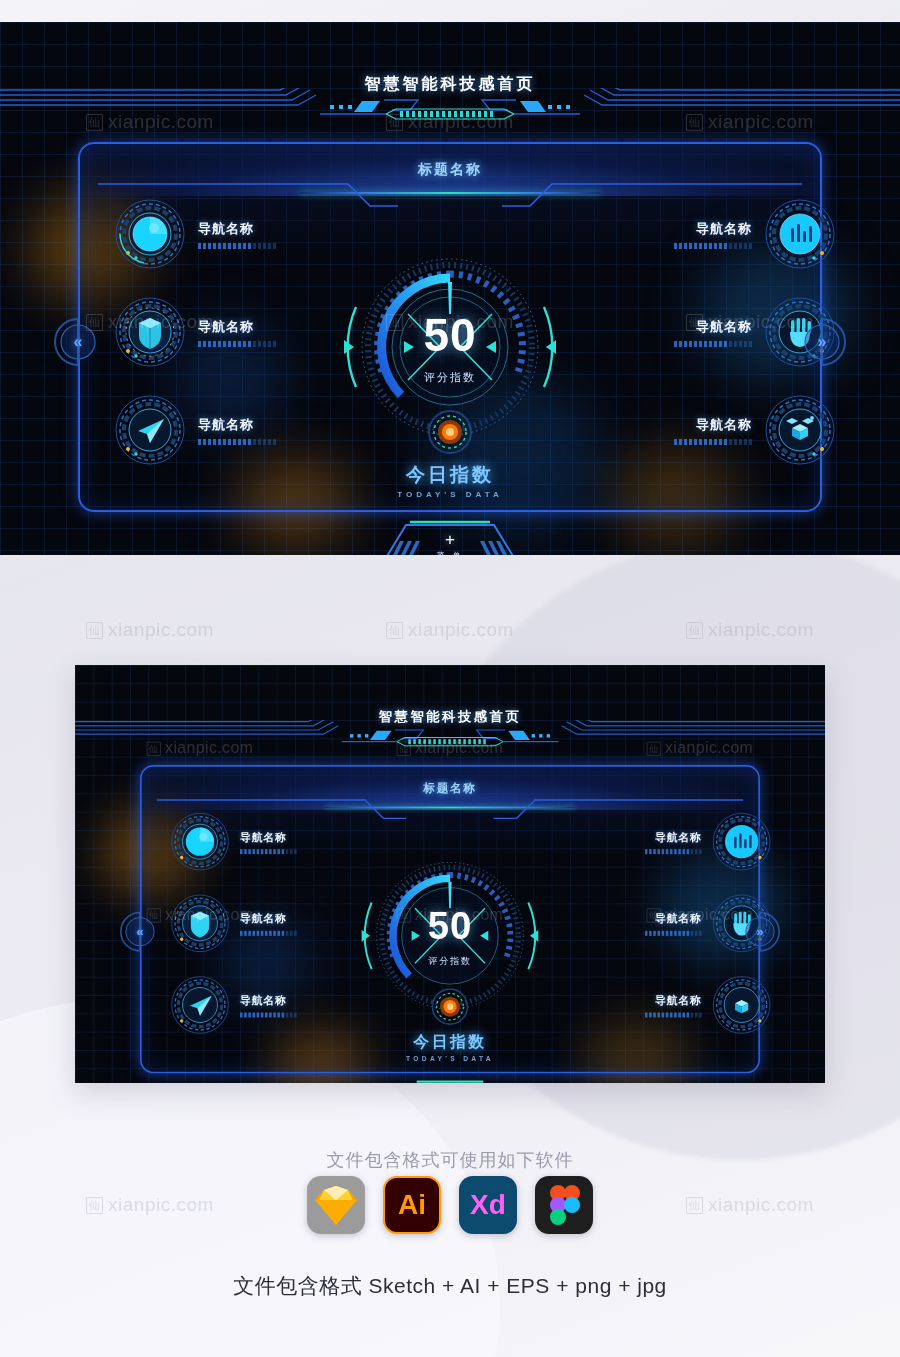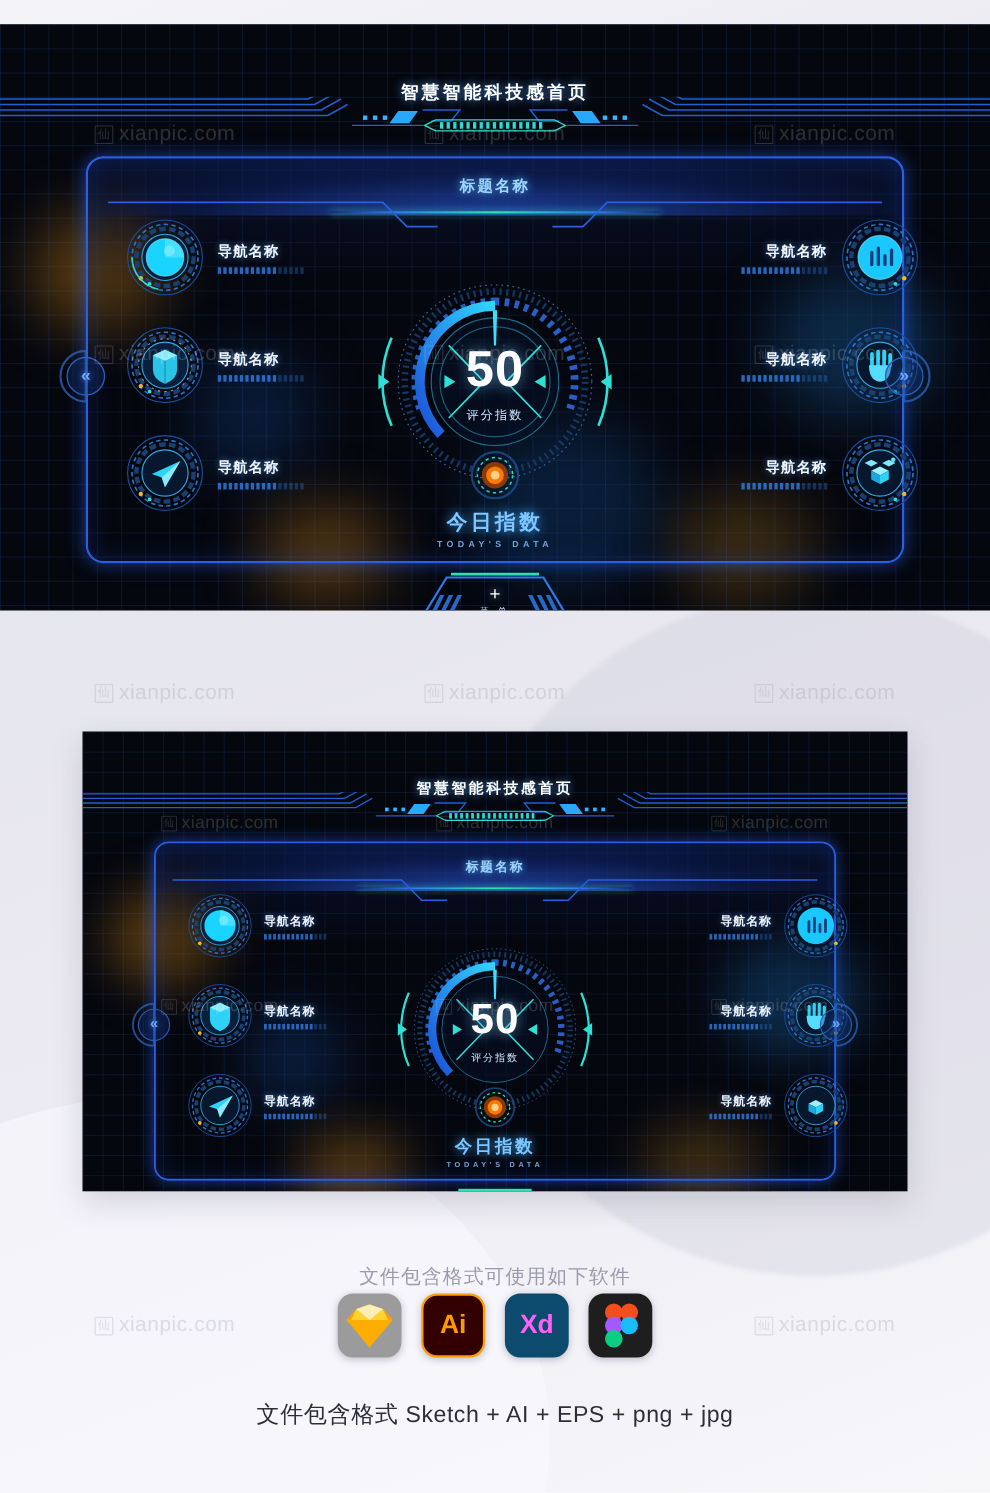--- a/index.html
+++ b/index.html
@@ -176,21 +176,21 @@
     position:absolute; left:0; top:1176px; width:900px;
     display:flex; justify-content:center; gap:18px;
   }
   .sw{ width:58px; height:58px; border-radius:14px; position:relative; overflow:hidden;
     box-shadow:0 2px 7px rgba(80,80,110,.3); }
   .sw-sketch{ background:#9b9b9b; }
   .sw-ai{ background:#330000; border:2px solid #ff9a00; }
   .sw-xd{ background:#0c4a6e; }
   .sw-fg{ background:#1e1e1e; }
   .sw-txt{ position:absolute; inset:0; display:flex; align-items:center; justify-content:center;
-    font-size:24px; font-weight:700; font-family:"Liberation Sans",sans-serif;border-radius:11px; }
+    font-size:28px; font-weight:700; font-family:"Liberation Sans",sans-serif;border-radius:11px; }
   .sw-ai .sw-txt{ color:#ff9a00; }
   .sw-xd .sw-txt{ color:#ff61f6; }
   .foot-caption{
     position:absolute; left:0; top:1272px; width:900px; text-align:center;
     color:#2e2e38; font-size:21px; letter-spacing:.5px;
   }
 </style>
 </head>
 <body>
 

